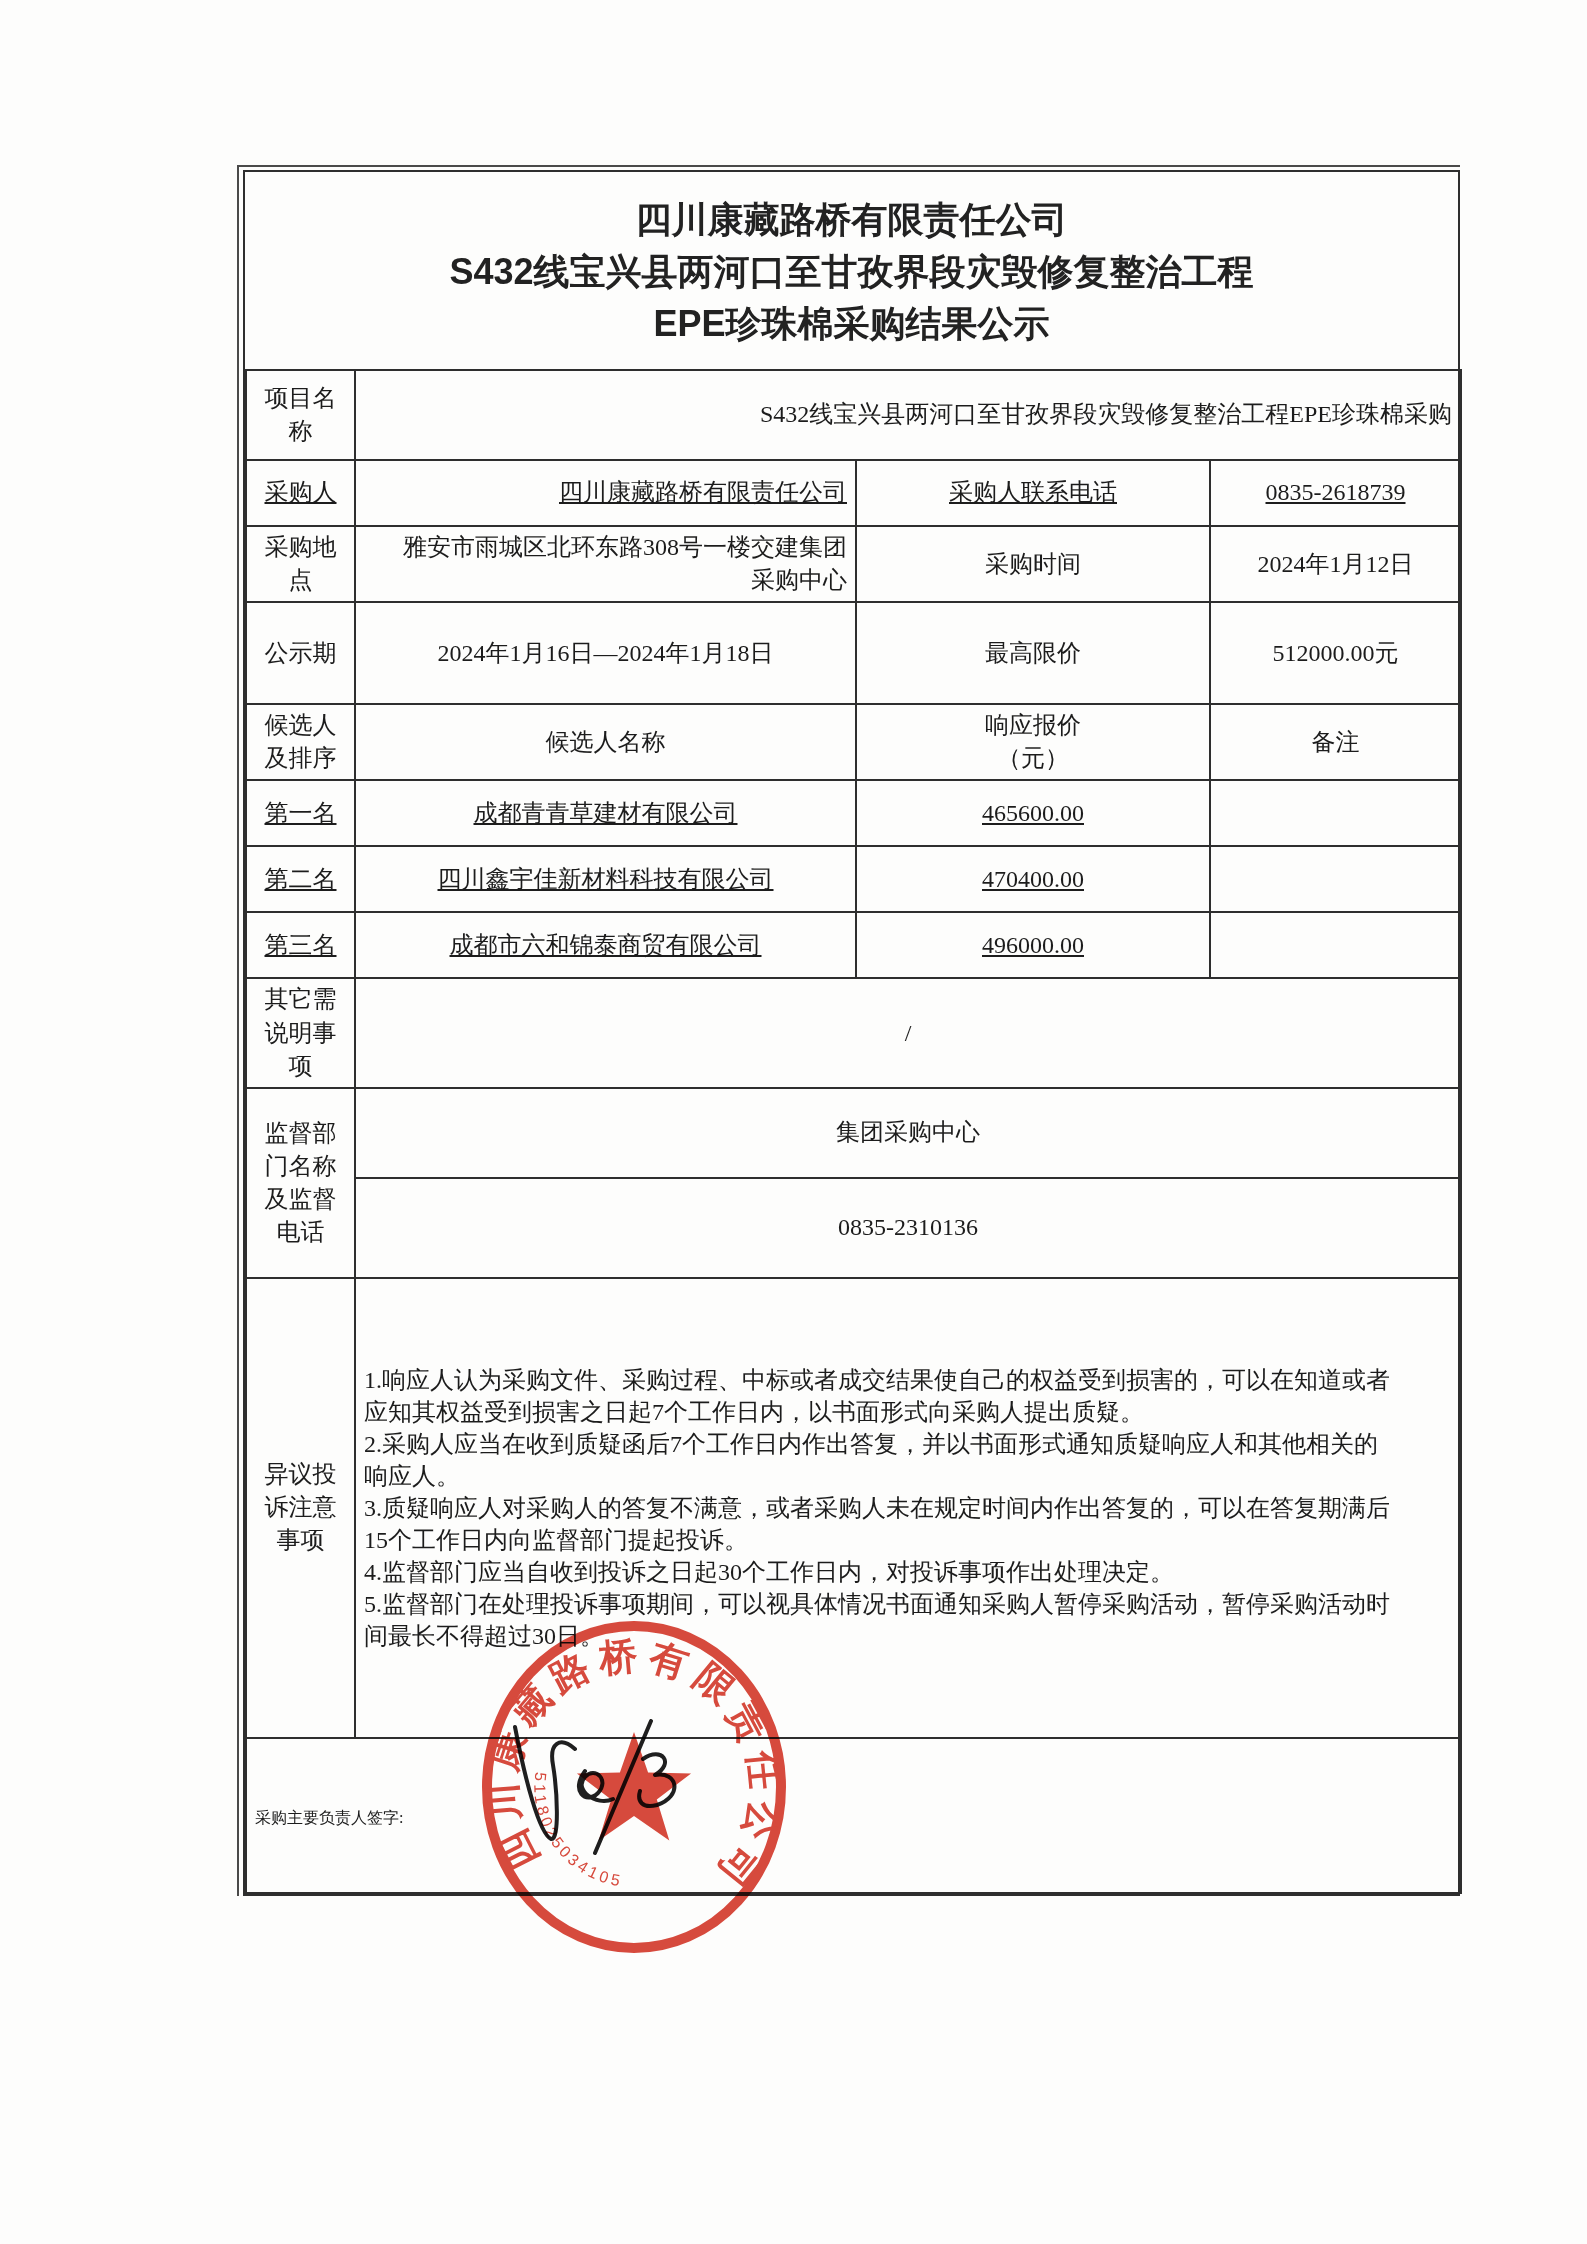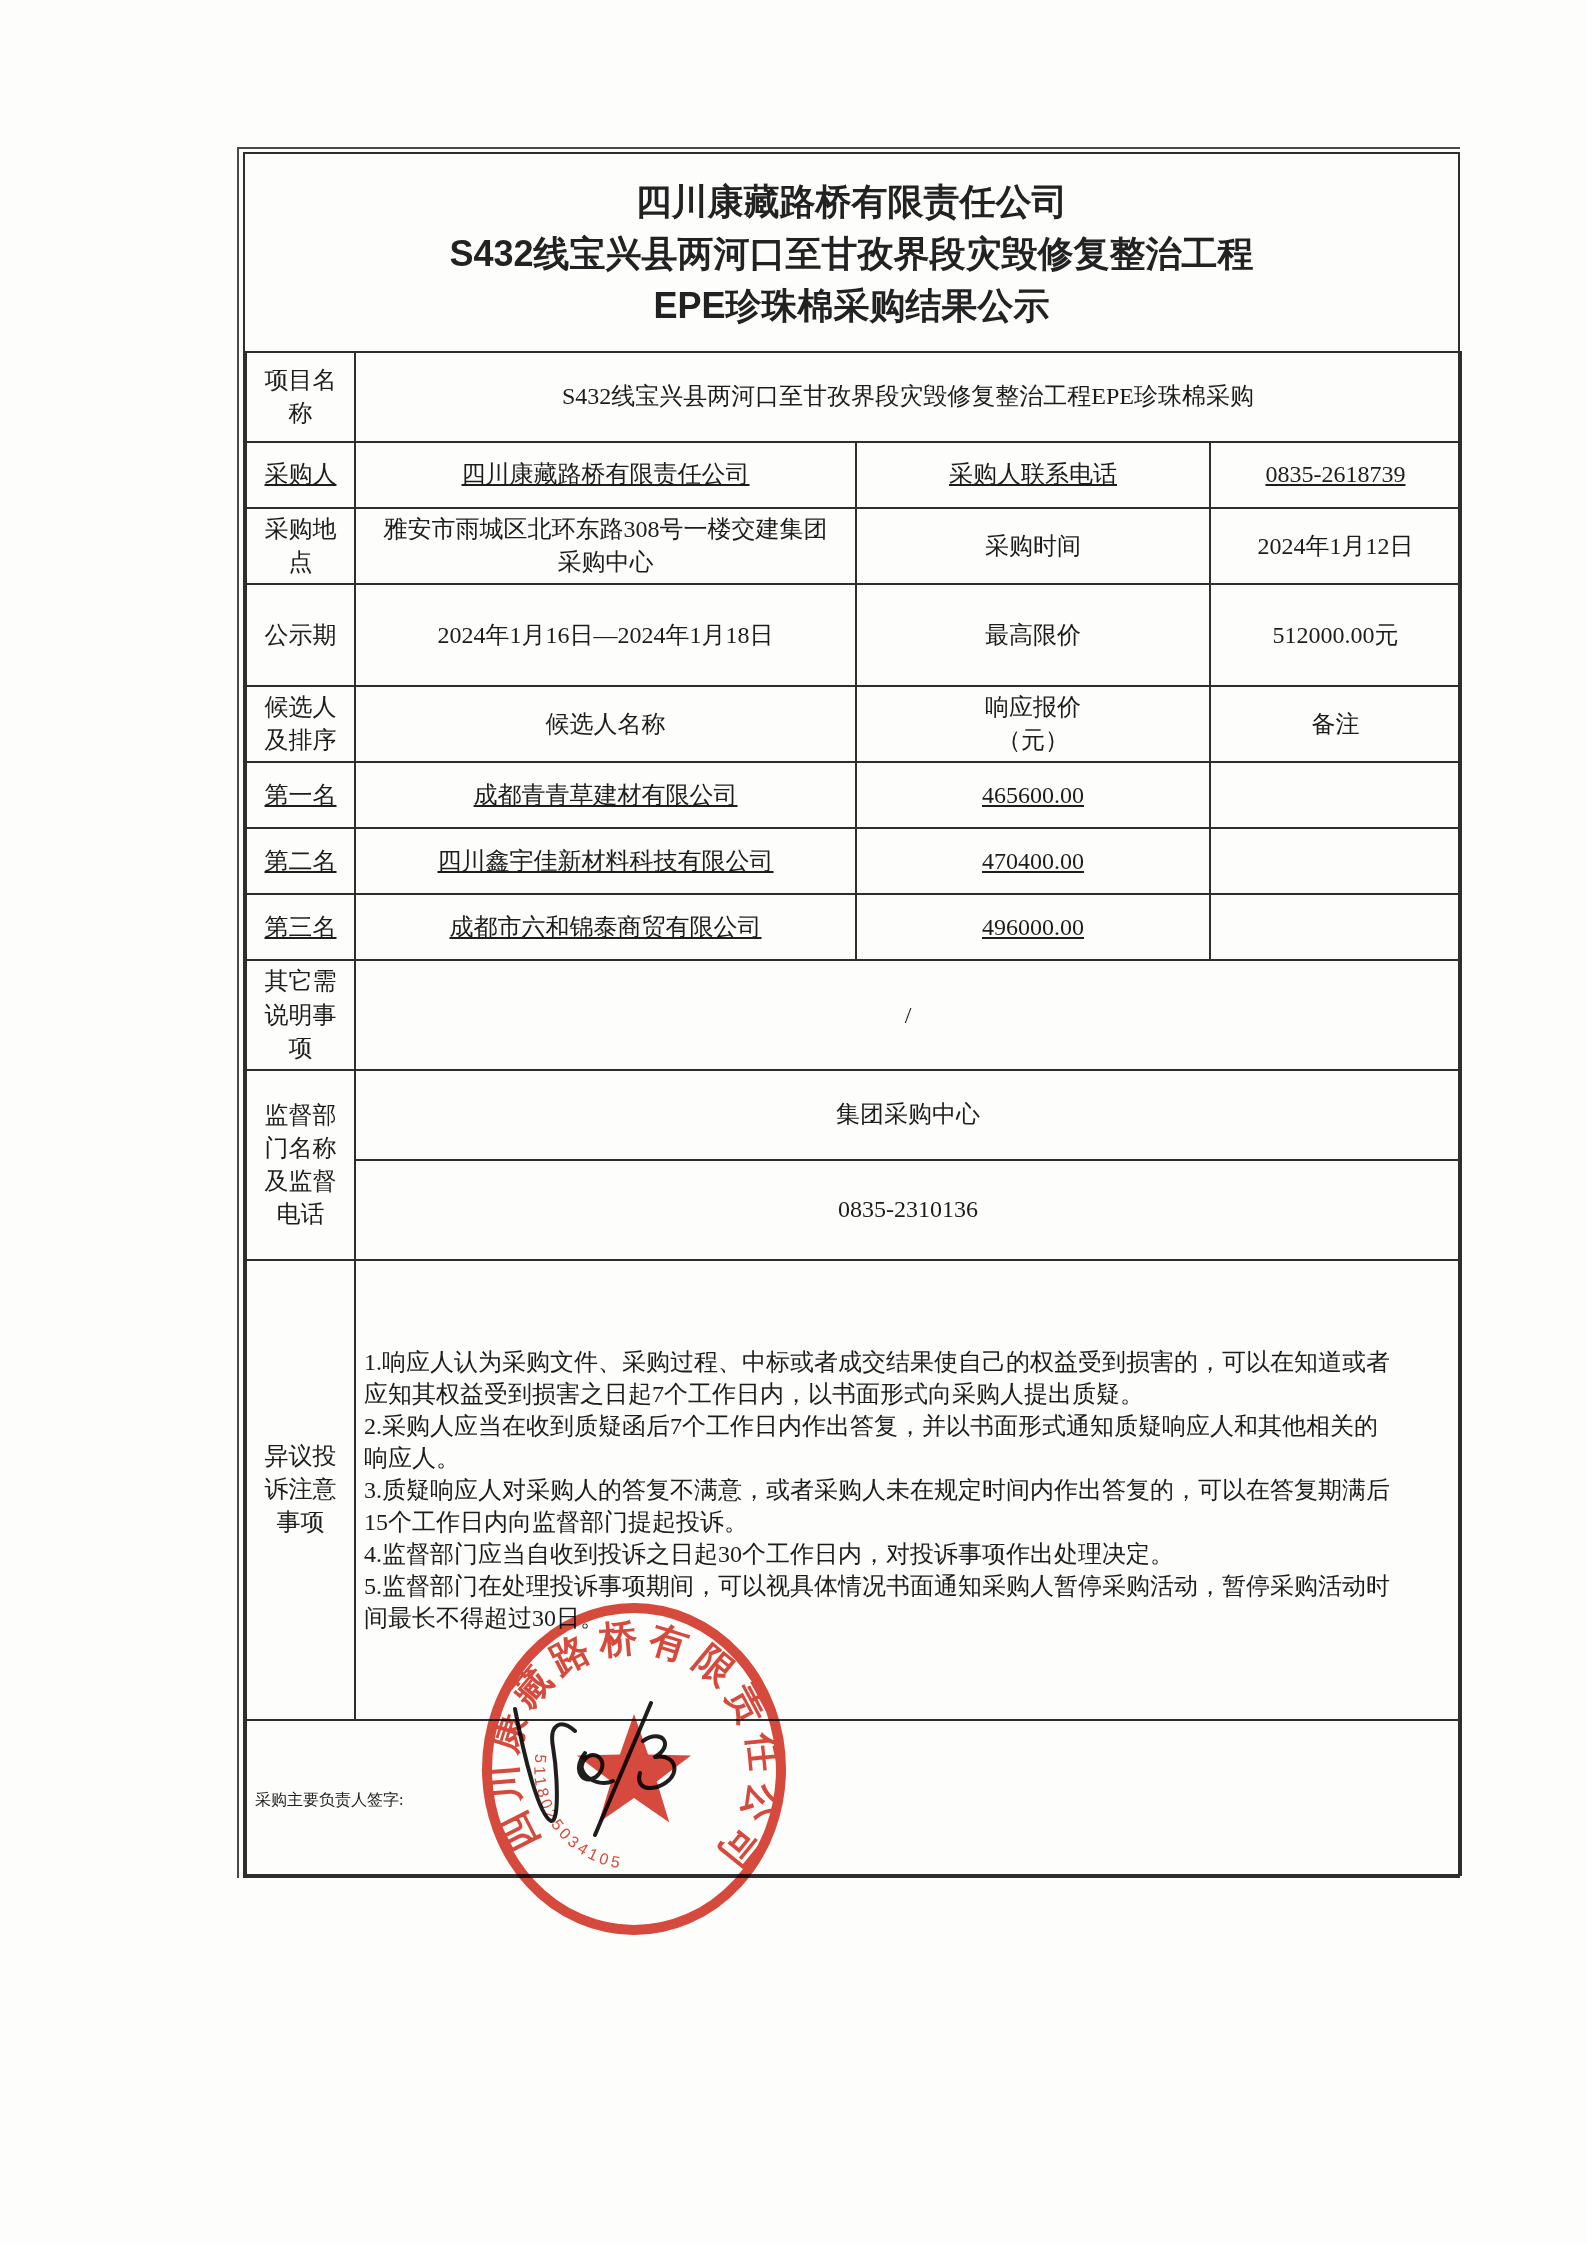--- a/index.html
+++ b/index.html
@@ -3,21 +3,21 @@
 <meta charset="utf-8">
 <style>
   html,body{margin:0;padding:0;}
   body{
     width:1587px;height:2244px;position:relative;
     background:#fdfdfc;
     font-family:"Liberation Serif","DejaVu Serif",serif;
     color:#1d1d1d;
   }
   .doc{
-    position:absolute;left:243px;top:152px;width:1217px;
+    position:absolute;left:243px;top:170px;width:1217px;
     box-sizing:border-box;border:2px solid #2e2e2e;background:transparent;
   }
   
   .doc::before{content:"";position:absolute;left:-8px;right:-2px;top:-7px;height:2px;background:#4a4a4a;}
   .doc::after{content:"";position:absolute;left:-8px;top:-7px;bottom:-2px;width:2px;background:#4a4a4a;}
   .title-block{
     height:197px;box-sizing:border-box;padding-top:22px;
     text-align:center;font-family:"Liberation Sans","DejaVu Sans",sans-serif;
     font-weight:bold;font-size:36px;line-height:52px;color:#222;
   }
@@ -26,21 +26,21 @@
   }
   table.grid td{
     border:2px solid #2e2e2e;box-sizing:border-box;
     font-size:24px;line-height:1.38;color:#1c1c1c;
     padding:4px 8px;vertical-align:middle;overflow:visible;
     word-break:break-all;
   }
   td.lab{white-space:pre-line;text-align:center;padding-left:7px;padding-right:4px;}
   td.lab-c{white-space:pre-line;text-align:center;padding-left:4px;padding-right:4px;}
   td.c{text-align:center;}
-  td.l{text-align:center;border-radius:30px;}
+  td.l{text-align:right;border-radius:30px;}
   td.pre{white-space:pre-line;}
   tr.h90{height:90px;}  tr.h70{height:66px;text-decoration:underline;}  tr.h85{height:71px;}
   tr.h102{height:102px;} tr.h83{height:66px;}  tr.h95{height:95px;}
   tr.hA{height:90px;}   tr.hB{height:100px;}  tr.hObj{height:460px;}
   tr.hSig{height:155px;}
   td.obj-text{vertical-align:middle;padding-left:10px;padding-right:6px;}
   td.obj-text p{margin:0;white-space:pre-line;font-size:24px;line-height:32px;}
   td.top{vertical-align:top;padding-top:2px;}
   td.sig-cell{position:relative;text-align:left;}
   .sig-label{position:relative;z-index:1;font-size:16px;}

